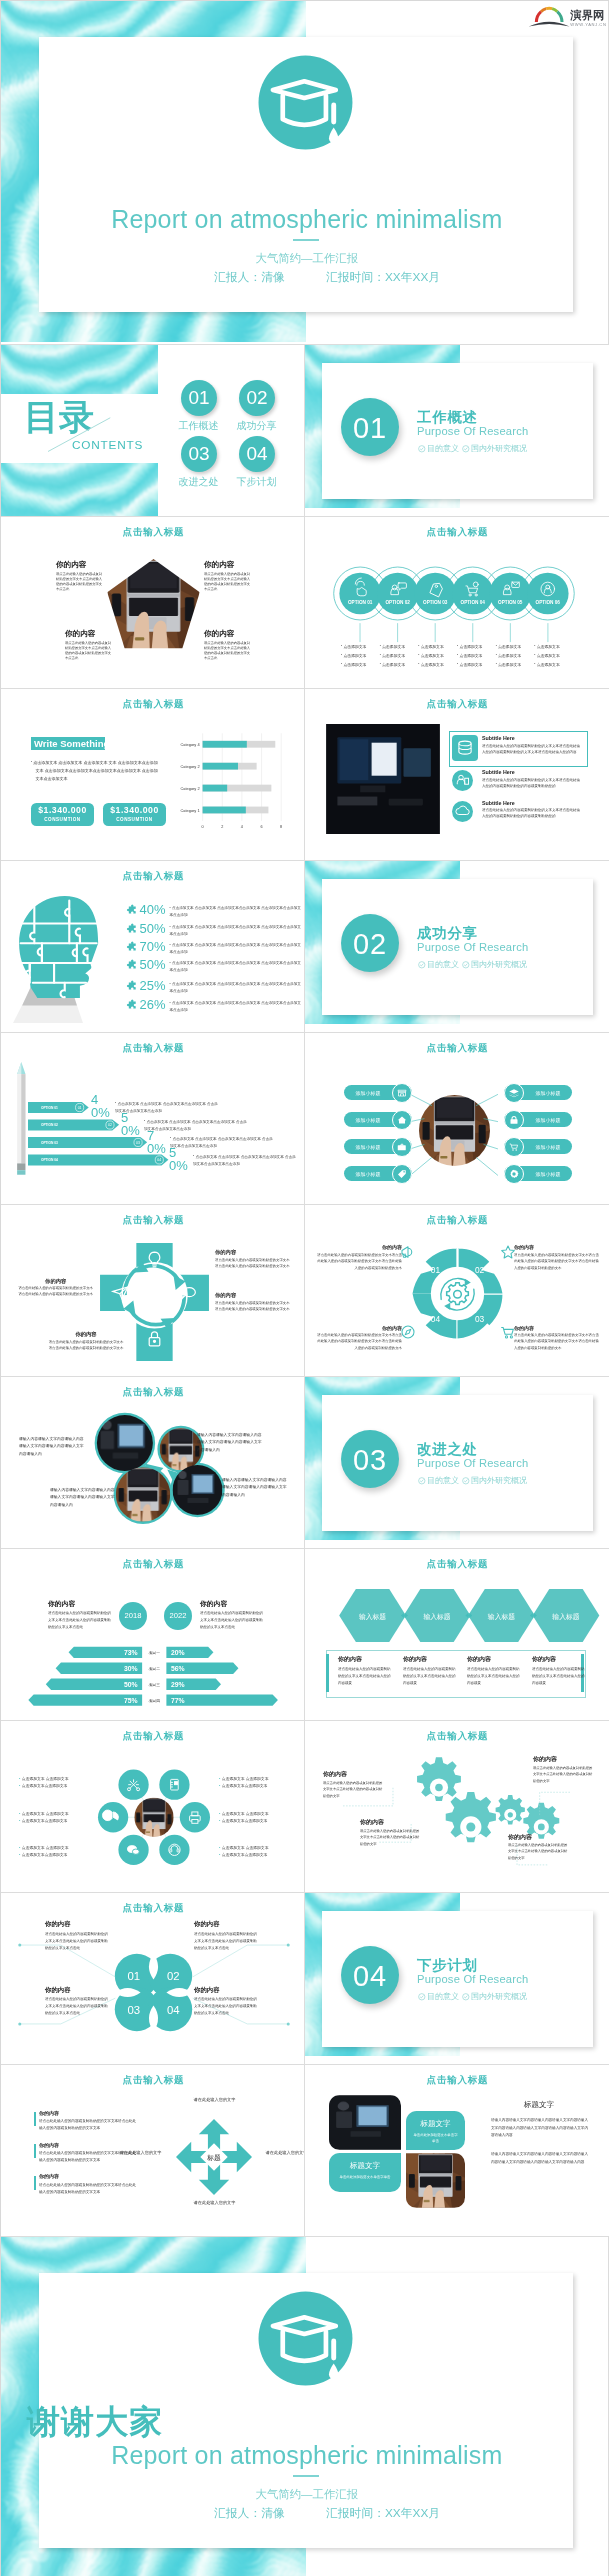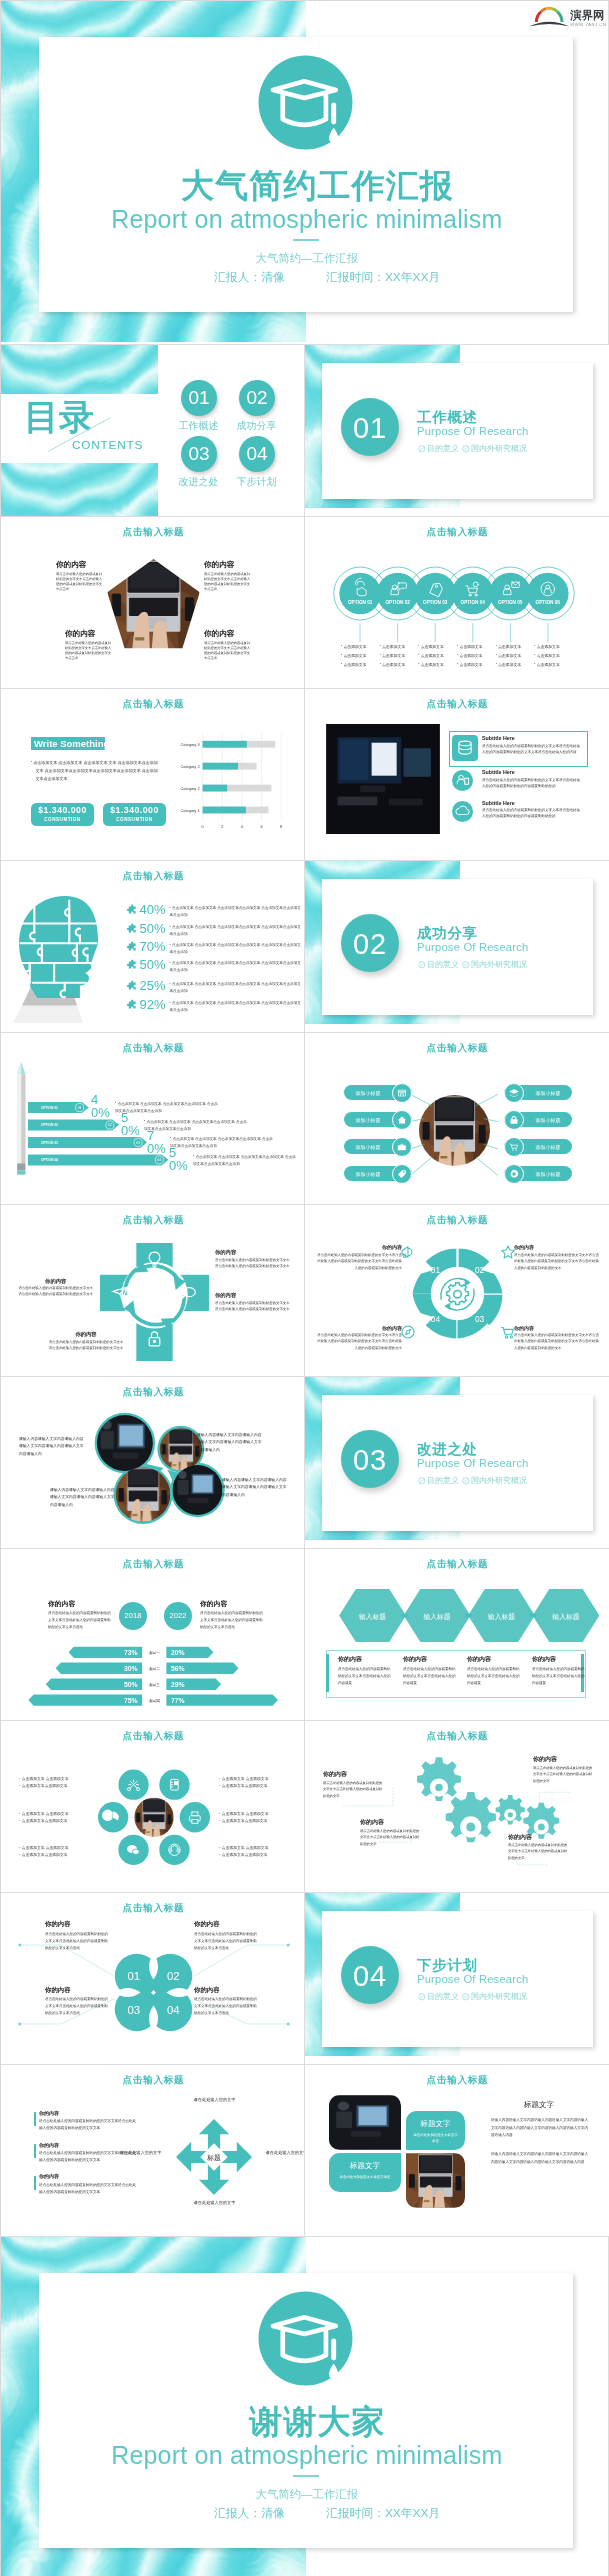--- a/index.html
+++ b/index.html
@@ -152,21 +152,20 @@
     <svg width="100" height="100" viewBox="0 0 132 132" style="overflow:visible">
       <circle cx="64" cy="64" r="62" fill="#45bebc"></circle>
       <g fill="none" stroke="#fff" stroke-width="6.2" stroke-linejoin="round" stroke-linecap="round">
         <path d="M62.5 36 L21 47.5 L62.5 58 L104 47.5 Z"></path>
         <path d="M34 55 L34 86 q28.5 15 57 0 L91 55"></path>
       </g>
       <rect x="98" y="64" width="6.5" height="29" rx="3.25" fill="#fff"></rect>
       <path d="M101.2 97 C97 103 95 108 95 111.5 A6.2 6.2 0 0 0 107.4 111.5 C107.4 108 105.4 103 101.2 97 Z" fill="#fff"></path>
     </svg>
   </div>
-  <div class="abs" style="left:0;right:0;top:163px;text-align:center;font-size:33px;font-weight:bold;color:#45bebc;letter-spacing:1.1px;padding-left:26px;box-sizing:border-box">大气简约工作汇报</div>
   <div class="abs" style="left:0;right:0;top:204px;text-align:center;font-size:25px;color:#5ec8c6;letter-spacing:0.2px;padding-left:4.6px;box-sizing:border-box">Report on atmospheric minimalism</div>
   <div class="abs" style="left:292px;top:238px;width:26px;height:1.5px;background:#7fd4d2"></div>
   <div class="abs" style="left:0;right:0;top:250px;text-align:center;font-size:11.4px;color:#80d1cf;padding-left:4.6px;box-sizing:border-box">大气简约—工作汇报</div>
   <div class="abs" style="left:213px;top:269px;font-size:11.8px;color:#6cc9c9">汇报人：清像</div>
   <div class="abs" style="left:325px;top:269px;font-size:11.8px;color:#6cc9c9">汇报时间：XX年XX月</div>
   <div class="logo" style="left:524px;top:5.3px;width:71px;height:23px">
     <svg width="71" height="23" viewBox="0 0 94 30">
       <g transform="translate(0,1)">
         <path d="M17 20 A17 17 0 0 1 22.5 7.6 L20 4.8 A21 21 0 0 0 13 20 Z" fill="#d6312f"></path>
         <path d="M22.5 7.6 A17 17 0 0 1 28.5 4.1 L27.6 0.4 A21 21 0 0 0 20 4.8 Z" fill="#e07c24"></path>
@@ -518,21 +517,21 @@
     <span class="pz"><svg width="13" height="13" viewBox="0 0 17 17">
               <path d="M5 2 h3.2 a1.6 1.6 0 1 1 2.6 0 H14 v3.2 a1.6 1.6 0 1 0 0 2.6 V11 h-3.2 a1.6 1.6 0 1 0 -2.6 0 H5 V7.8 a1.6 1.6 0 1 1 0 -2.6 z" fill="#45bebc"></path>
             </svg></span>
     <span class="pct">25%</span>
     <span class="ptxt">点击添加文本  点击添加文本   点击添加文本点击添加文本  点击添加文本点击添加文本点击添加</span>
   </div>
   <div class="abs hpr" style="top:137px">
     <span class="pz"><svg width="13" height="13" viewBox="0 0 17 17">
               <path d="M5 2 h3.2 a1.6 1.6 0 1 1 2.6 0 H14 v3.2 a1.6 1.6 0 1 0 0 2.6 V11 h-3.2 a1.6 1.6 0 1 0 -2.6 0 H5 V7.8 a1.6 1.6 0 1 1 0 -2.6 z" fill="#45bebc"></path>
             </svg></span>
-    <span class="pct">92%</span>
+    <span class="pct">26%</span>
     <span class="ptxt">点击添加文本  点击添加文本   点击添加文本点击添加文本  点击添加文本点击添加文本点击添加</span>
   </div>
 </div>
 
 <div class="slide half">
   <div class="mb" style="left:0;top:0;width:155px;height:163px">
     <svg width="155" height="163" viewBox="0 0 204 215">
             <g filter="url(#marbleF)">
               <rect x="-1020" y="-672" width="3000" height="2600" fill="url(#mstripe)"></rect>
             </g>
@@ -1268,21 +1267,21 @@
     <svg width="100" height="100" viewBox="0 0 132 132" style="overflow:visible">
       <circle cx="64" cy="64" r="62" fill="#45bebc"></circle>
       <g fill="none" stroke="#fff" stroke-width="6.2" stroke-linejoin="round" stroke-linecap="round">
         <path d="M62.5 36 L21 47.5 L62.5 58 L104 47.5 Z"></path>
         <path d="M34 55 L34 86 q28.5 15 57 0 L91 55"></path>
       </g>
       <rect x="98" y="64" width="6.5" height="29" rx="3.25" fill="#fff"></rect>
       <path d="M101.2 97 C97 103 95 108 95 111.5 A6.2 6.2 0 0 0 107.4 111.5 C107.4 108 105.4 103 101.2 97 Z" fill="#fff"></path>
     </svg>
   </div>
-  <div class="abs" style="left:0;right:0;top:163px;text-align:center;font-size:33px;font-weight:bold;color:#45bebc;letter-spacing:1.1px;padding-left:26px;box-sizing:border-box">谢谢大家</div>
+  <div class="abs" style="left:0;right:0;top:163px;text-align:left;font-size:33px;font-weight:bold;color:#45bebc;letter-spacing:1.1px;padding-left:26px;box-sizing:border-box">谢谢大家</div>
   <div class="abs" style="left:0;right:0;top:204px;text-align:center;font-size:25px;color:#5ec8c6;letter-spacing:0.2px;padding-left:4.6px;box-sizing:border-box">Report on atmospheric minimalism</div>
   <div class="abs" style="left:292px;top:238px;width:26px;height:1.5px;background:#7fd4d2"></div>
   <div class="abs" style="left:0;right:0;top:250px;text-align:center;font-size:11.4px;color:#80d1cf;padding-left:4.6px;box-sizing:border-box">大气简约—工作汇报</div>
   <div class="abs" style="left:213px;top:269px;font-size:11.8px;color:#6cc9c9">汇报人：清像</div>
   <div class="abs" style="left:325px;top:269px;font-size:11.8px;color:#6cc9c9">汇报时间：XX年XX月</div>
 </div>
 </div>
 
 
 </body></html>

